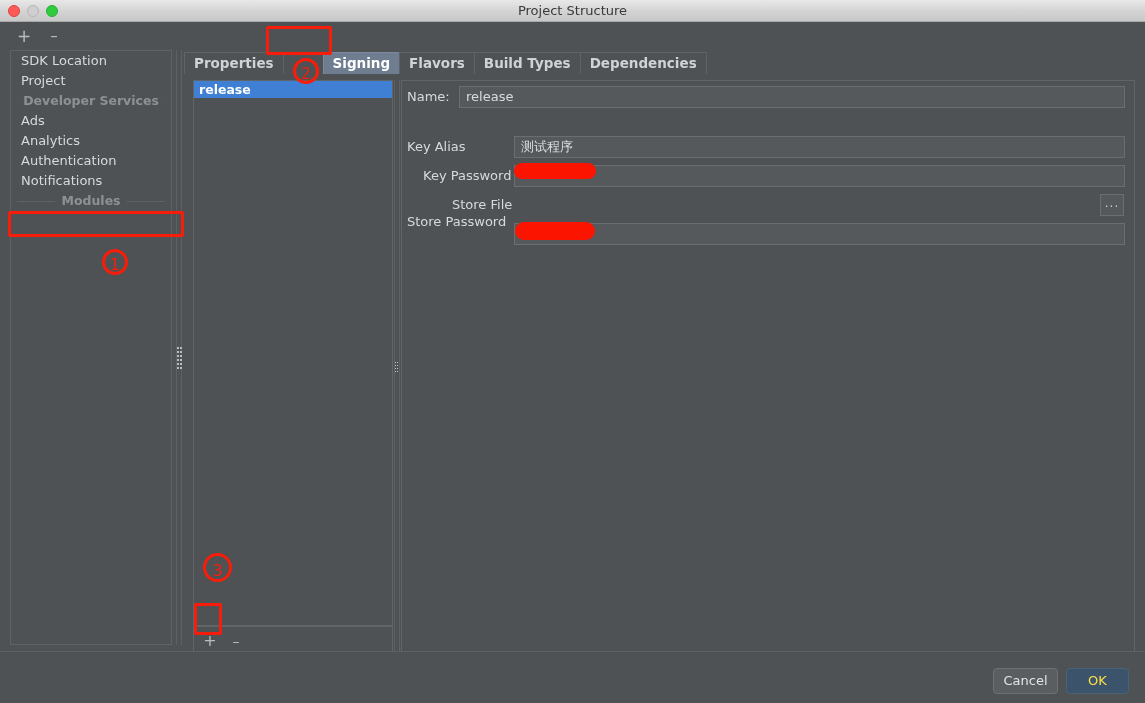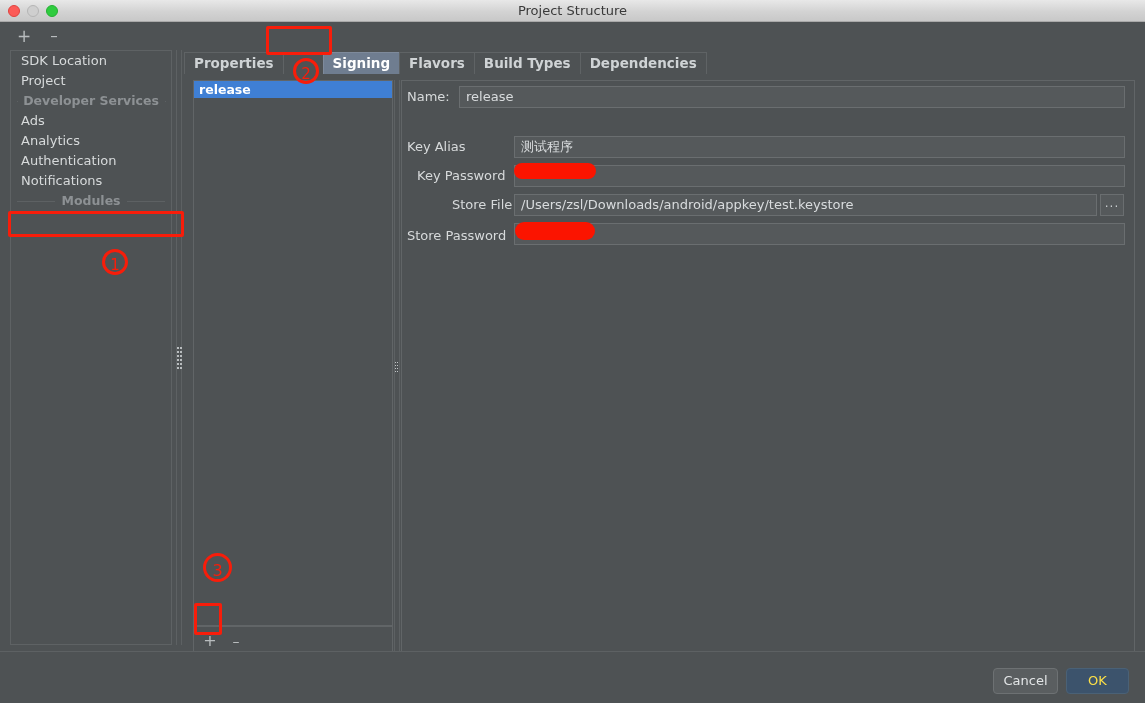--- a/index.html
+++ b/index.html
@@ -303,29 +303,28 @@
     </div>
 
     <div class="formpanel">
 
       <div class="form-label" style="left:5px;  top:5px; width:50px;">Name:</div>
       <div class="field" style="left:57px; top:5px; width:666px;">release</div>
 
       <div class="form-label" style="left:5px;  top:55px;">Key Alias</div>
       <div class="field" style="left:112px; top:55px; width:611px;">测试程序</div>
 
-      <div class="form-label" style="left:15px;  top:84px;">Key Password</div>
+      <div class="form-label" style="left:21px;  top:84px;">Key Password</div>
       <div class="field" style="left:112px; top:84px; width:611px;"></div>
       <div class="redact" style="left:112px; top:82px; width:82px; height:16px;"></div>
 
       <div class="form-label" style="left:5px;  top:113px;margin-left:45px;">Store File</div>
-      <div class="field" style="left:112px; top:113px; width:583px;">/Users/zsl/Downloads/android/appkey/test.keystore</div>
       <div class="browse-btn" style="left:698px; top:113px;">...</div>
 
-      <div class="form-label" style="left:5px;  top:144px;">Store Password</div>
+      <div class="form-label" style="left:5px;  top:130px;">Store Password</div>
       <div class="field" style="left:112px; top:142px; width:611px;"></div>
       <div class="redact" style="left:113px; top:141px; width:80px; height:18px;"></div>
     </div>
   </div>
 
   <div class="footer">
     <div class="btn btn-cancel">Cancel</div>
     <div class="btn btn-ok">OK</div>
   </div>
 

